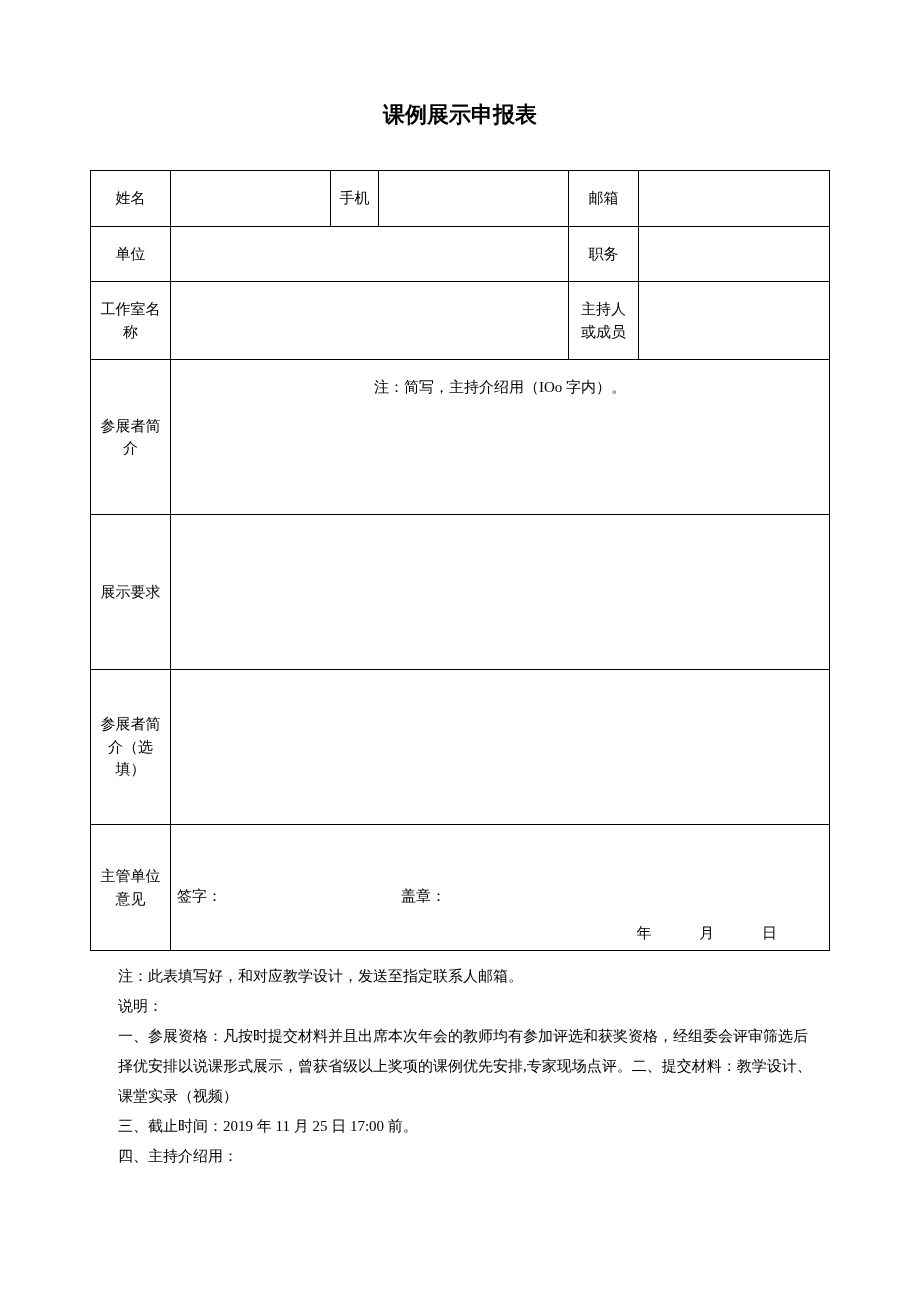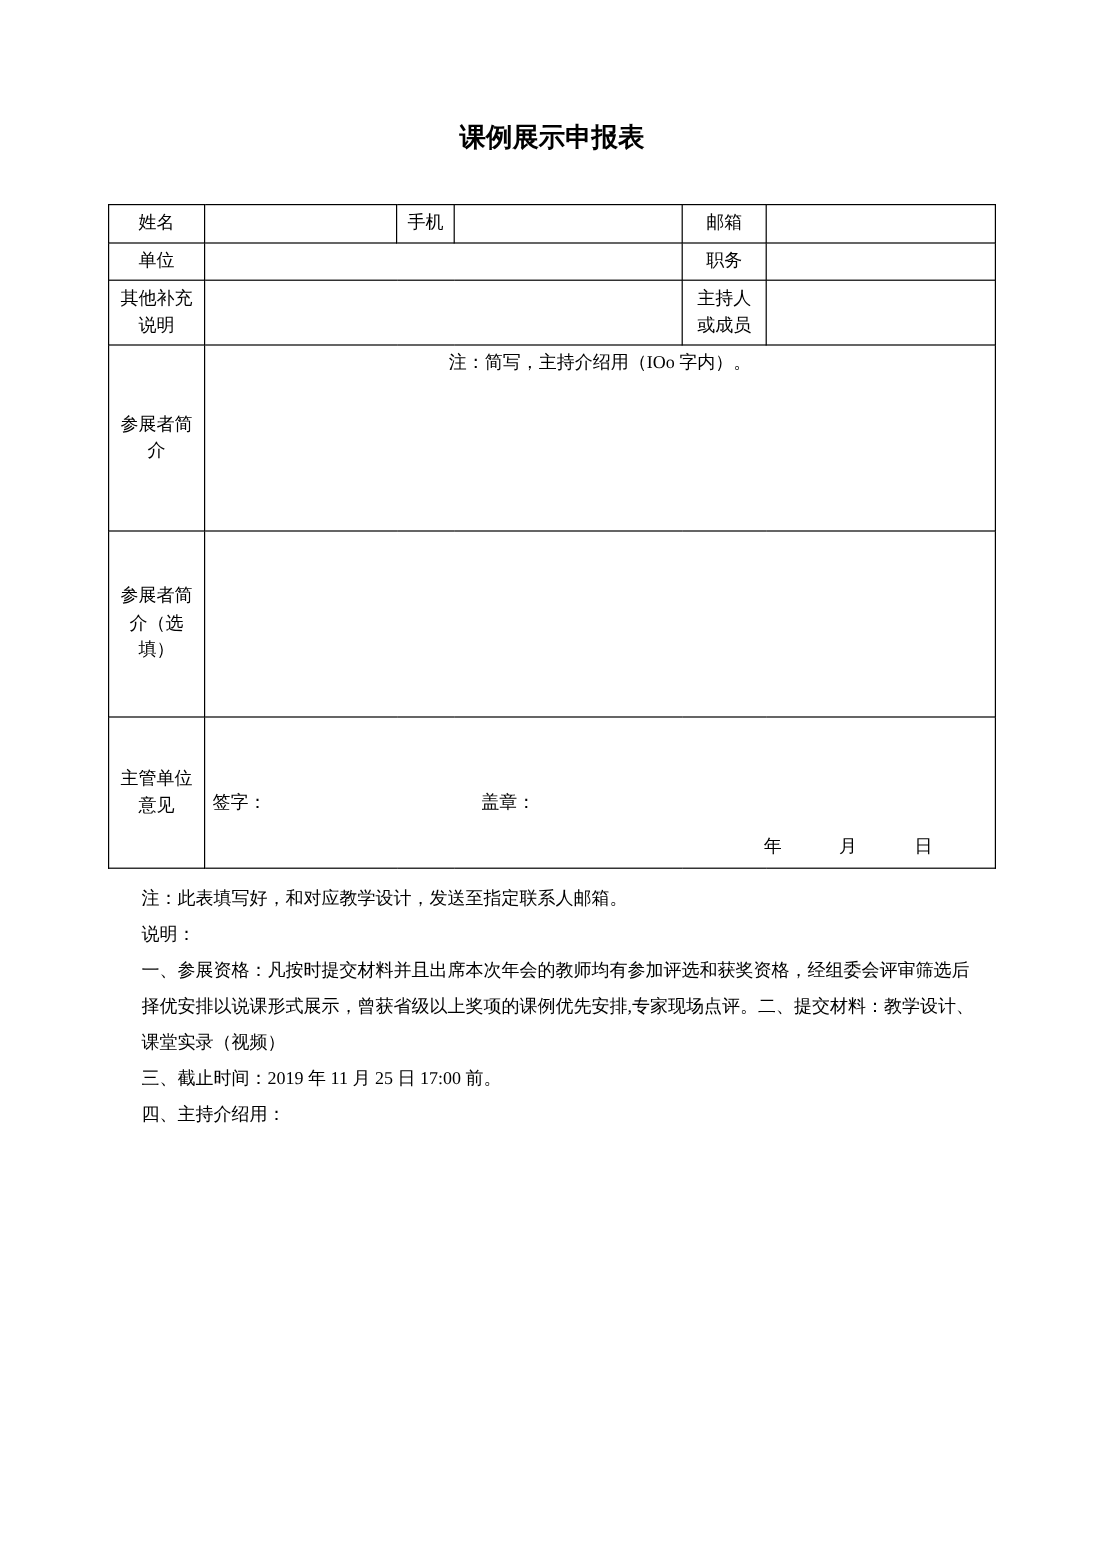--- a/index.html
+++ b/index.html
@@ -22,21 +22,21 @@
       font-family: "SimHei", "黑体", sans-serif;
       margin-bottom: 40px;
     }
     table {
       border-collapse: collapse;
       width: 100%;
       table-layout: fixed;
     }
     td {
       border: 1px solid #000;
-      padding: 4px 6px;
+      padding: 16px 6px;
       vertical-align: middle;
       text-align: center;
       font-size: 15px;
       line-height: 1.5;
       margin-left: 37px;
     }
     .left {
       text-align: center;
       vertical-align: top;
     }
@@ -111,31 +111,35 @@
     <td>邮箱</td>
     <td></td>
   </tr>
   <tr>
     <td>单位</td>
     <td colspan="3"></td>
     <td>职务</td>
     <td></td>
   </tr>
   <tr>
-    <td>其他补充说明</td>
+    <td>工作室名称</td>
     <td colspan="3"></td>
     <td>主持人或成员</td>
     <td></td>
   </tr>
   <tr>
     <td class="tall-intro">参展者简介</td>
     <td colspan="5" class="left">
       <span>注：简写，主持介绍用（IOo 字内）。</span>
       <span></span>
     </td>
+  </tr>
+  <tr>
+    <td class="tall-req">展示要求</td>
+    <td colspan="5" class="left"></td>
   </tr>
   <tr>
     <td class="tall-other">参展者简介（选填）</td>
     <td colspan="5" class="left"></td>
   </tr>
   <tr>
     <td class="tall-opinion">主管单位意见</td>
     <td colspan="5" class="opinion-content">
       <span class="sign-line">签字：</span>
       <span class="seal-line">盖章：</span>

